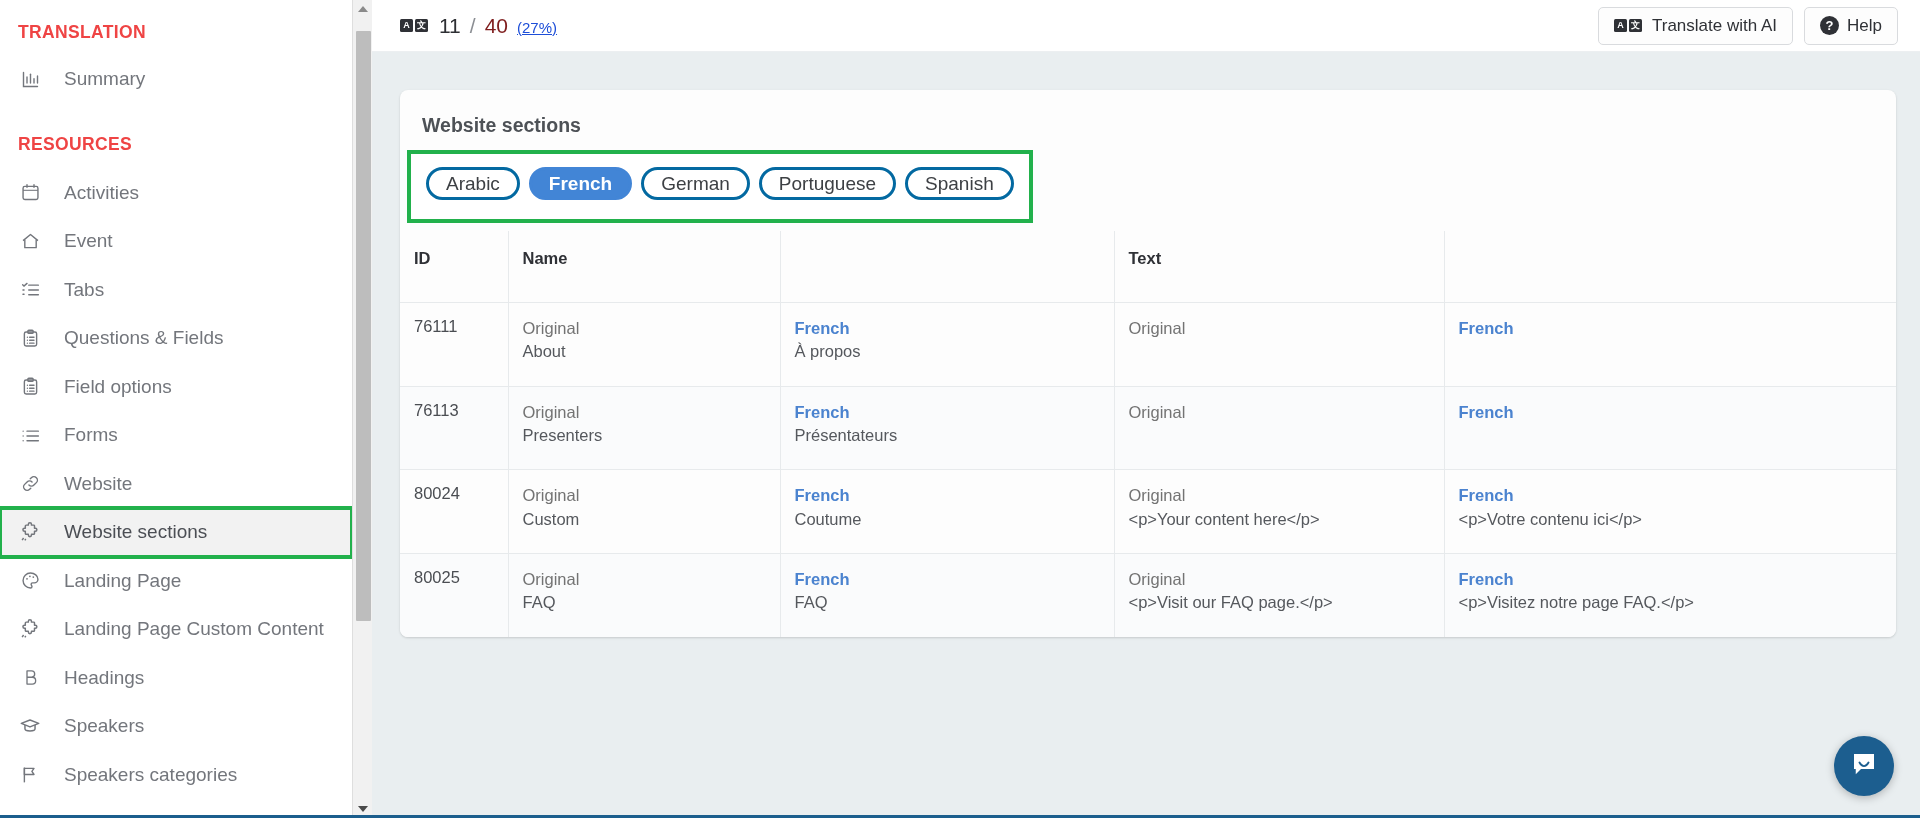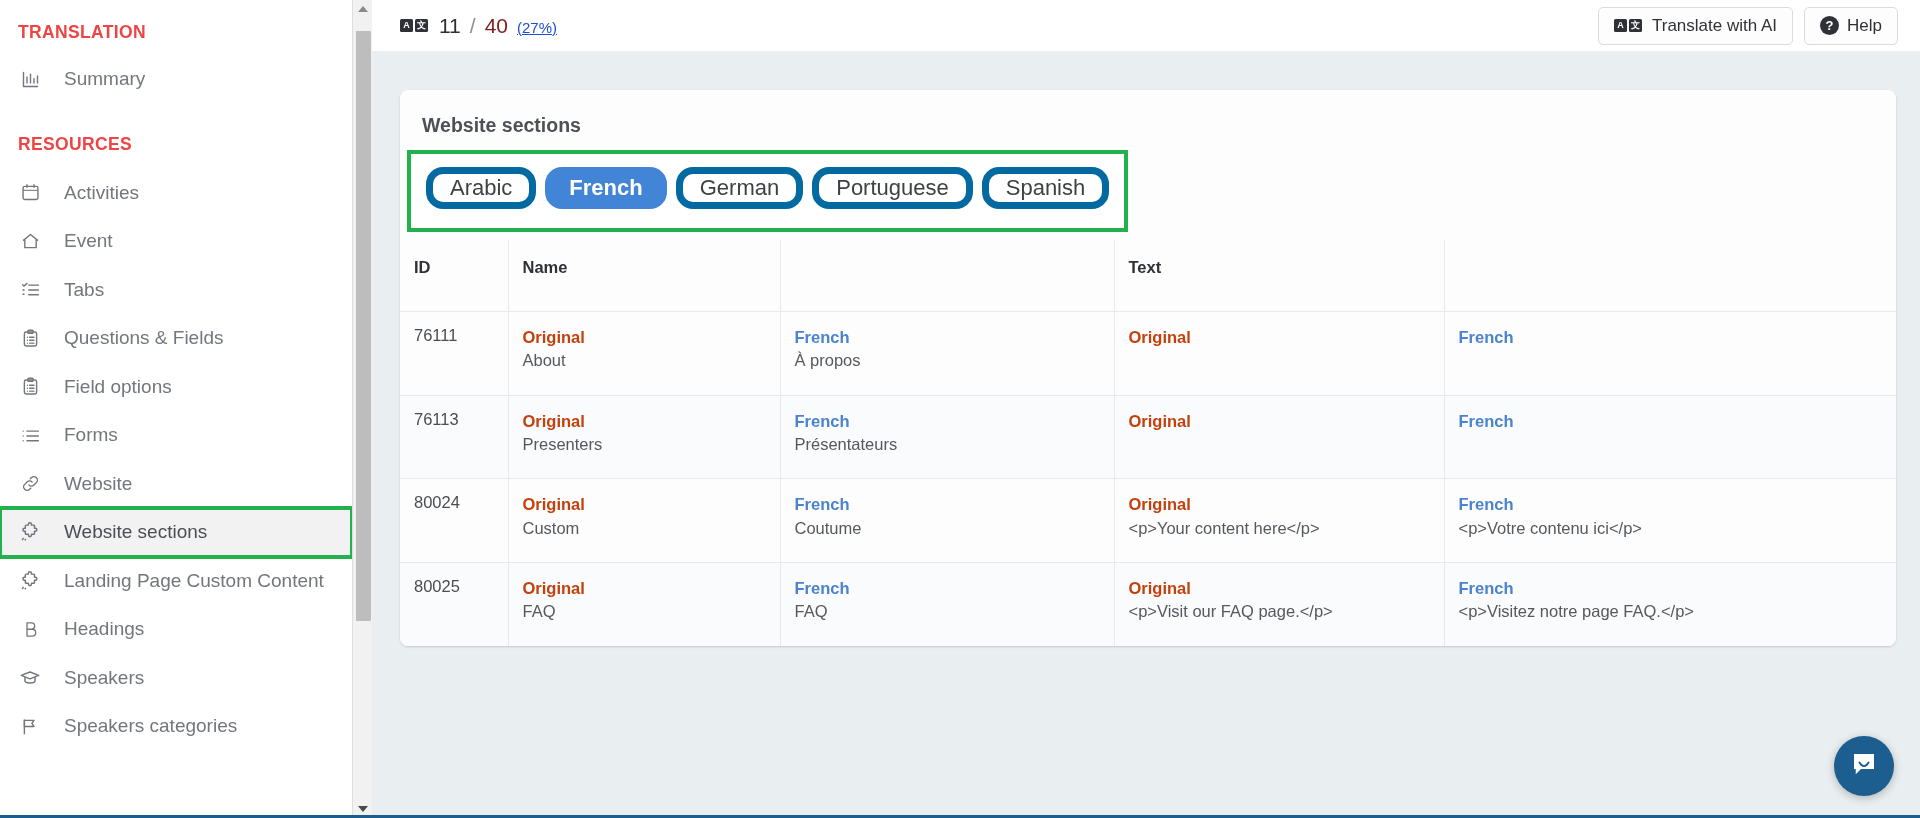--- a/index.html
+++ b/index.html
@@ -177,28 +177,28 @@
   }
   .lang-tabs-wrap {
     margin: 13px 22px 0 7px;
     padding: 13px 15px 19px 15px;
     display: inline-block;
     border: 4px solid #22b14c;
     background: #ffffff;
   }
   .lang-tabs { display: flex; gap: 9px; }
   .pill {
-    height: 42px;
+    height: 33px;
     padding: 0 17px;
     display: inline-flex; align-items: center;
-    border: 7px solid #0369a1;
+    border: 3px solid #0369a1;
     border-radius: 17px;
     background: #ffffff;
     color: #3d4044;
-    font-size: 22px;
+    font-size: 19px;
     cursor: pointer;
     white-space: nowrap;
   }
   .pill.sel {
     background: #4285d6;
     border-color: #4285d6;
     color: #ffffff;
     font-weight: 700;
   }
 
@@ -223,21 +223,21 @@
     padding: 14px 14px 22px 14px;
     border-bottom: 1px solid #e7eaec;
     border-right: 1px solid #e7eaec;
     vertical-align: top;
     font-size: 16.5px;
     color: #4a4d52;
   }
   table.tx td:last-child { border-right: none; }
   table.tx tr:last-child td { border-bottom: none; }
   tr.striped td { background: #fafbfc; }
-  .cell-label { font-weight: 700; color: #c2410c; line-height: 1.35; }
+  .cell-label { font-weight: 400; color: #737373; line-height: 1.35; }
   .cell-label.fr { color: #4b83cf; font-weight: 700; }
   .cell-value { color: #55585d; line-height: 1.42; margin-top: 1px; }
   .id-cell { color: #4a4d52; }
 
   .col-id { width: 108px; }
   .col-name-o { width: 272px; }
   .col-name-t { width: 334px; }
   .col-text-o { width: 330px; }
   .col-text-t { width: auto; }
 
@@ -367,20 +367,31 @@
         <div class="nav-item active highlight">
           <span class="ico">
             <svg width="22" height="22" viewBox="0 0 24 24" fill="none" stroke="currentColor" stroke-width="1.6" stroke-linejoin="round">
               <path d="M10.2 3.6a1.7 1.7 0 0 1 3.4 0v.9h2.3a1 1 0 0 1 1 1v2.3h.9a1.7 1.7 0 0 1 0 3.4h-.9v2.3a1 1 0 0 1-1 1h-2.3v.9a1.7 1.7 0 0 1-3.4 0v-.9H7.9a1 1 0 0 1-1-1v-2.3H6a1.7 1.7 0 0 1 0-3.4h.9V5.5a1 1 0 0 1 1-1h2.3z"></path>
               <path d="M5 18.5l-1.6 2.3M7.4 19.6l-1 1.5"></path>
             </svg>
           </span>
           <span class="lbl">Website sections</span>
         </div>
 
+        <div class="nav-item">
+          <span class="ico">
+            <svg width="21" height="21" viewBox="0 0 24 24" fill="none" stroke="currentColor" stroke-width="1.6">
+              <path d="M12 3.5a8.5 8.5 0 1 0 0 17c1 0 1.7-.8 1.7-1.7 0-.5-.2-.9-.5-1.2-.3-.3-.5-.7-.5-1.2 0-.9.8-1.7 1.7-1.7h2a4.1 4.1 0 0 0 4.1-4.1c0-3.9-3.8-7.1-8.5-7.1z"></path>
+              <circle cx="8" cy="10" r="1" fill="currentColor" stroke="none"></circle>
+              <circle cx="11.3" cy="7.2" r="1" fill="currentColor" stroke="none"></circle>
+              <circle cx="15.2" cy="8" r="1" fill="currentColor" stroke="none"></circle>
+            </svg>
+          </span>
+          <span class="lbl">Landing Page</span>
+        </div>
 
         <div class="nav-item">
           <span class="ico">
             <svg width="22" height="22" viewBox="0 0 24 24" fill="none" stroke="currentColor" stroke-width="1.6" stroke-linejoin="round">
               <path d="M10.2 3.6a1.7 1.7 0 0 1 3.4 0v.9h2.3a1 1 0 0 1 1 1v2.3h.9a1.7 1.7 0 0 1 0 3.4h-.9v2.3a1 1 0 0 1-1 1h-2.3v.9a1.7 1.7 0 0 1-3.4 0v-.9H7.9a1 1 0 0 1-1-1v-2.3H6a1.7 1.7 0 0 1 0-3.4h.9V5.5a1 1 0 0 1 1-1h2.3z"></path>
               <path d="M5 18.5l-1.6 2.3M7.4 19.6l-1 1.5"></path>
             </svg>
           </span>
           <span class="lbl">Landing Page Custom Content</span>
         </div>

